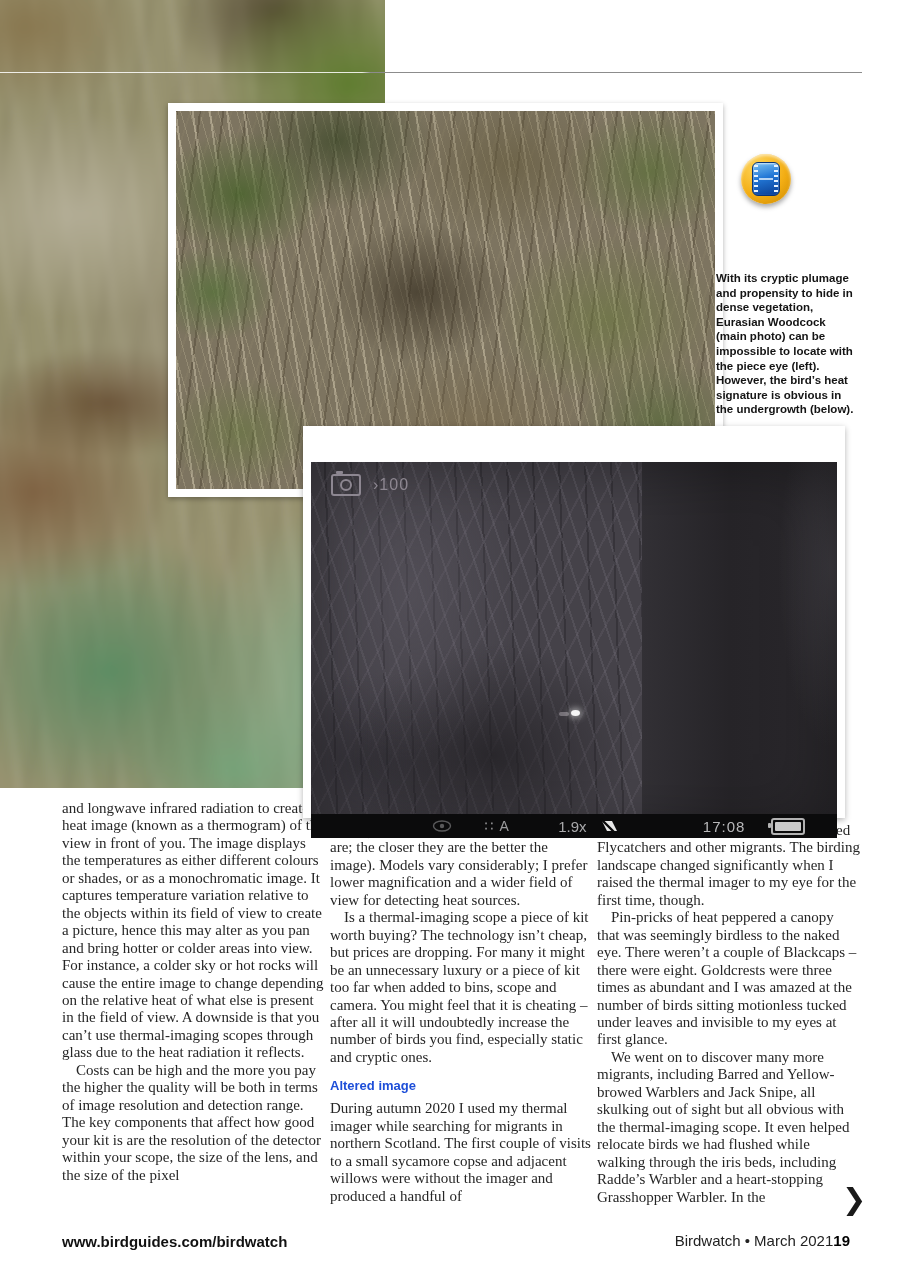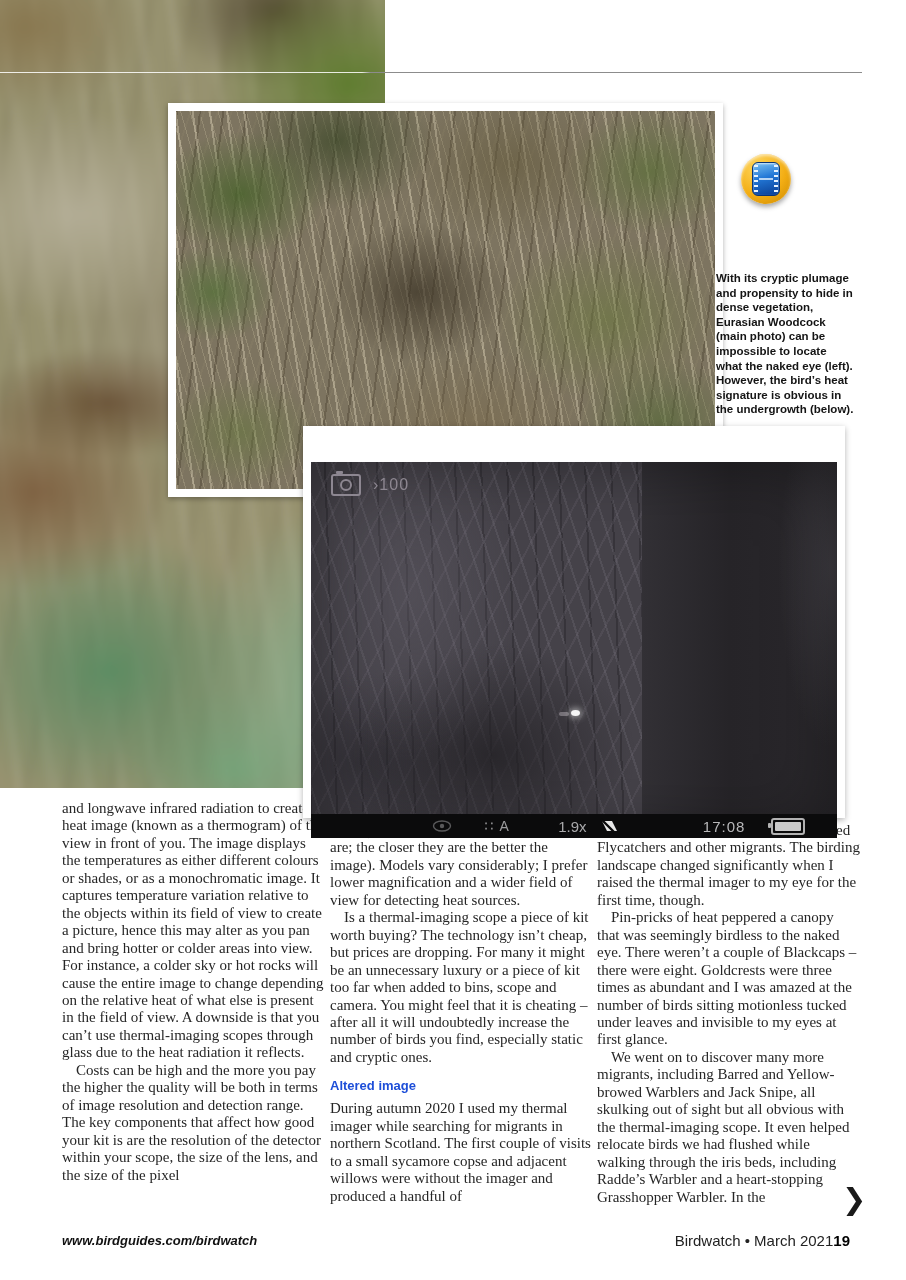--- a/index.html
+++ b/index.html
@@ -175,21 +175,21 @@
     font-size:13px;color:#1d4ed8;margin:9px 0 3px 0;line-height:22px;
   }
   
   .pager-chevron{
     position:absolute;left:842px;top:1182px;z-index:8;
     font-family:"DejaVu Sans",sans-serif;font-size:29px;font-weight:bold;color:#1a1a1a;
   }
   
   .footer-left{
     position:absolute;left:62px;top:1233px;
-    font-family:"Liberation Sans",sans-serif;font-weight:bold;font-size:13px;color:#111;font-style:italic;
+    font-family:"Liberation Sans",sans-serif;font-weight:bold;font-size:15px;color:#111;
   }
   .footer-right{
     position:absolute;right:56px;top:1232px;display:flex;align-items:baseline;
     font-family:"Liberation Sans",sans-serif;font-size:15px;color:#222;
   }
   .footer-right .page-num{font-weight:bold;font-size:15px;color:#000;}
 </style>
 </head>
 <body>
 
@@ -202,21 +202,21 @@
   <div class="inset-photo">
     <div class="photo-content"></div>
   </div>
 
   <div class="video-badge">
     <div class="film">
       <div class="frame-split"></div>
     </div>
   </div>
 
-  <div class="caption">With its cryptic plumage and propensity to hide in dense vegetation, Eurasian Woodcock (main photo) can be impossible to locate what the naked eye (left). However, the bird’s heat signature is obvious in the undergrowth (below).</div>
+  <div class="caption">With its cryptic plumage and propensity to hide in dense vegetation, Eurasian Woodcock (main photo) can be impossible to locate with the piece eye (left). However, the bird’s heat signature is obvious in the undergrowth (below).</div>
 
   <div class="thermal-photo">
     <div class="thermal-content">
       <div class="thermal-left"></div>
       <div class="thermal-right"></div>
       <div class="heat-spot-dim"></div>
       <div class="heat-spot"></div>
       <div class="thermal-vignette"></div>
 
       <div class="hud-top">

